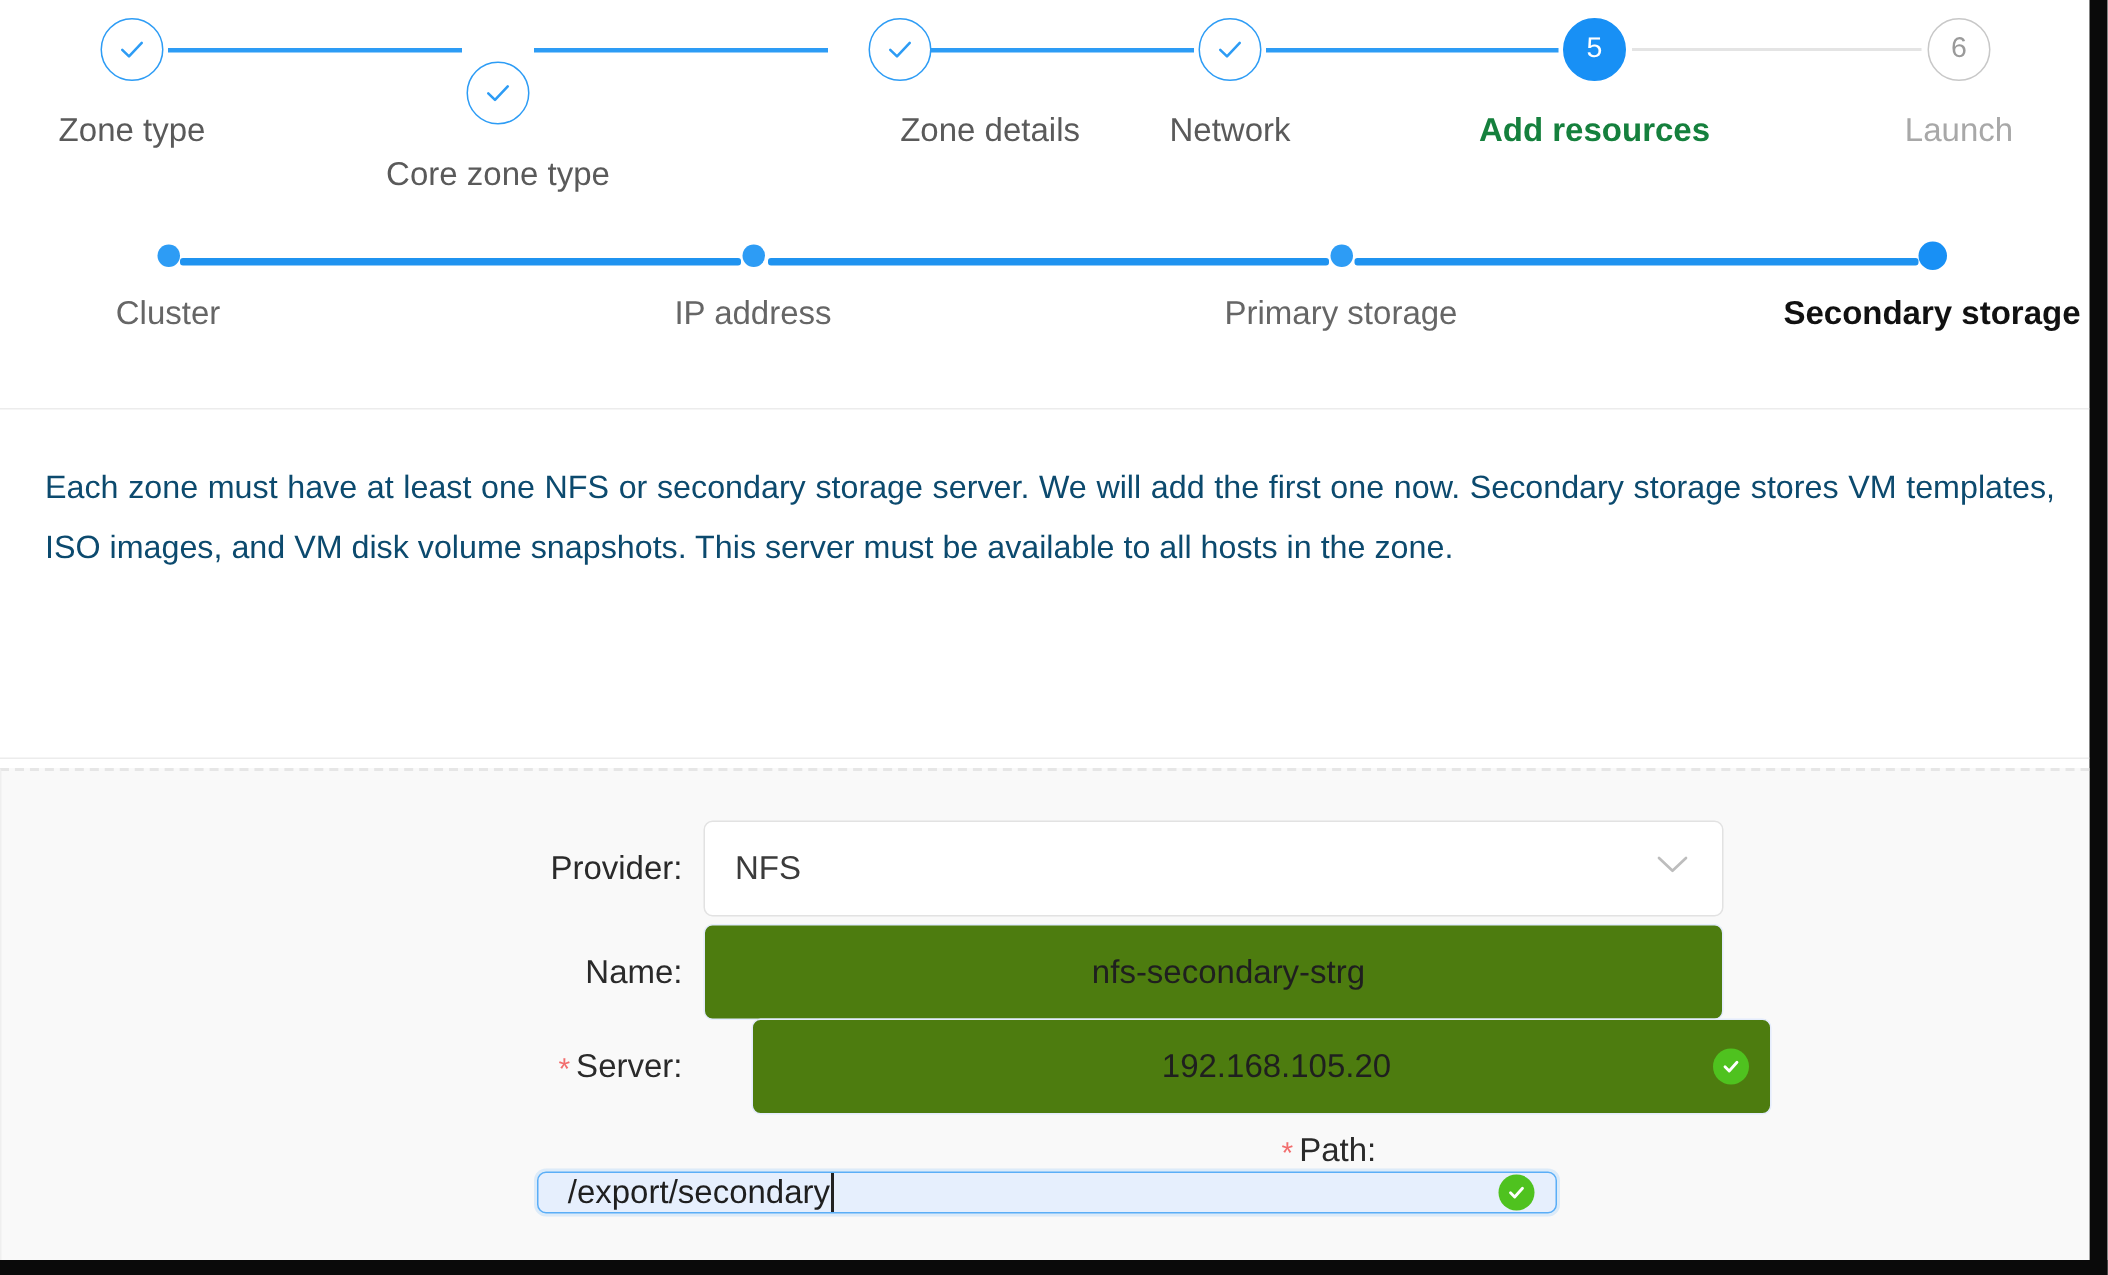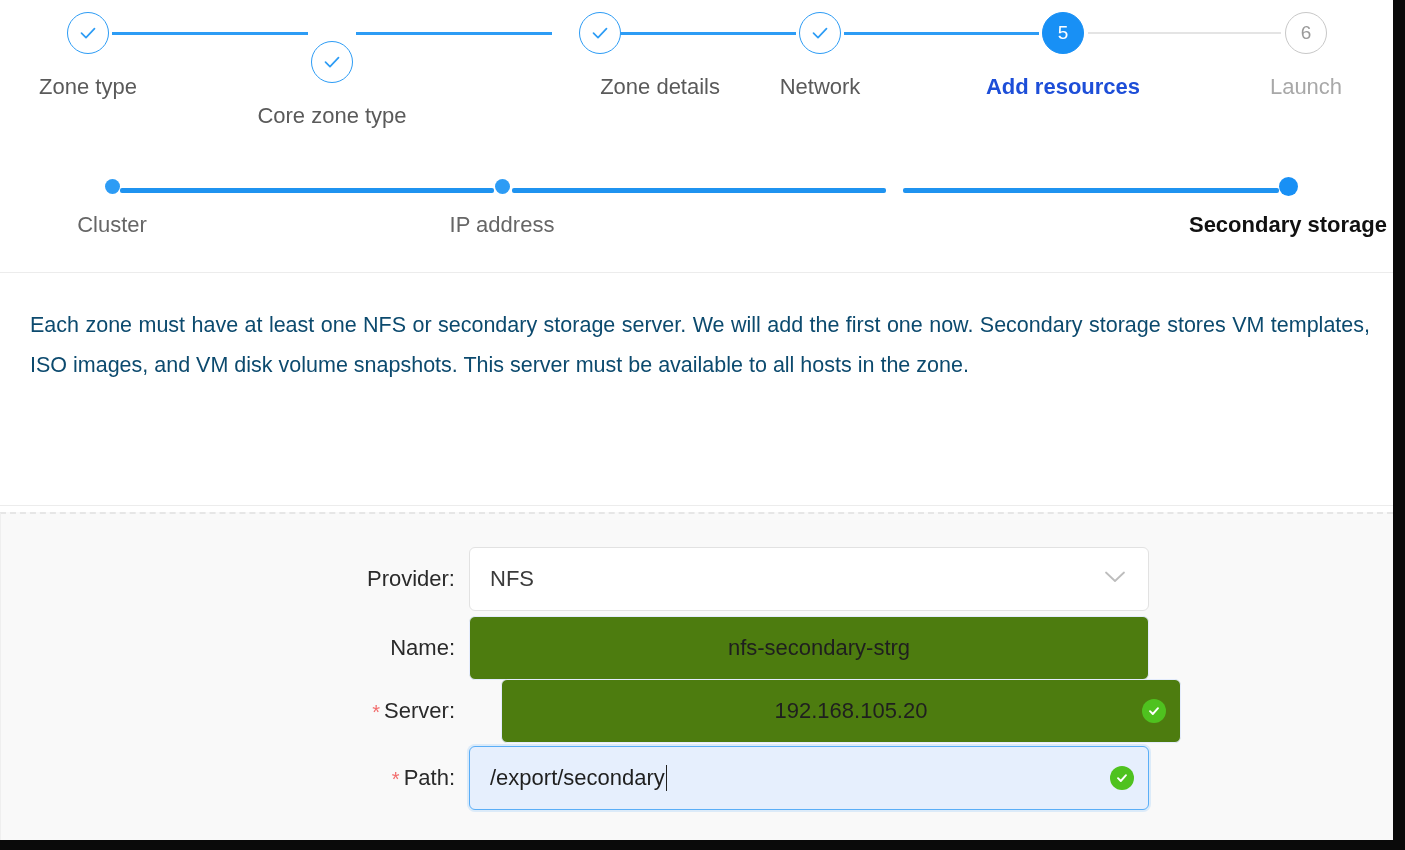--- a/index.html
+++ b/index.html
@@ -74,37 +74,37 @@
     color: #9a9a9a;
   }
   .check-svg { display:block; }
   .mlabel {
     font-size: 22px;
     color: #5a5a5a;
     margin-top: 8px;
     white-space: nowrap;
   }
   .mstep.current .mlabel {
-    color: #1d4ed8;
+    color: #15803d;
     font-weight: bold;
   }
   .mstep.todo .mlabel { color: #a8a8a8; }
 
   .mconn {
     position: absolute;
     top: 32px;
     height: 3px;
     background: #2d9cf5;
   }
   .mconn.inactive { background: #e4e4e4; height: 2px; top: 32px; }
 
   
   #sub-steps {
     position: absolute;
-    left: 0; top: 166px;
+    left: 0; top: 150px;
     width: 1393px;
     height: 110px;
   }
   .sstep {
     position: absolute;
     top: 0;
     width: 300px;
     margin-left: -150px;
     text-align: center;
   }
@@ -340,20 +340,26 @@
       <div class="slabel">Cluster</div>
     </div>
 
     <div class="sstep done" style="left:502px;">
       <div class="sdot-wrap">
           <div class="sdot"></div>
         </div>
       <div class="slabel">IP address</div>
     </div>
 
+    <div class="sstep done" style="left:894px;">
+      <div class="sdot-wrap">
+          <div class="sdot"></div>
+        </div>
+      <div class="slabel">Primary storage</div>
+    </div>
 
     <div class="sstep current" style="left:1288px;">
       <div class="sdot-wrap">
           <div class="sdot big"></div>
         </div>
       <div class="slabel">Secondary storage</div>
     </div>
   </div>
 
   <div class="hr-solid" style="top:272px;"></div>
@@ -389,21 +395,21 @@
       <div class="f-field field-autofill">
         <span class="val">192.168.105.20</span>
         <span class="ok-badge">
           <svg width="14" height="14" viewBox="0 0 14 14">
               <path d="M3 7.2 L5.8 10 L11 4.2" fill="none" stroke="#ffffff" stroke-width="1.9" stroke-linecap="round" stroke-linejoin="round"></path>
             </svg>
         </span>
       </div>
     </div>
 
-    <div class="form-row" style="top:240px;">
+    <div class="form-row" style="top:240px;flex-direction:column;">
       <div class="f-label"><span class="req-star">*</span><span>Path:</span></div>
       <div class="f-field field-focus">
         <span class="val">/export/secondary</span>
           <span class="caret"></span>
         <span class="ok-badge">
           <svg width="14" height="14" viewBox="0 0 14 14">
               <path d="M3 7.2 L5.8 10 L11 4.2" fill="none" stroke="#ffffff" stroke-width="1.9" stroke-linecap="round" stroke-linejoin="round"></path>
             </svg>
         </span>
       </div>

